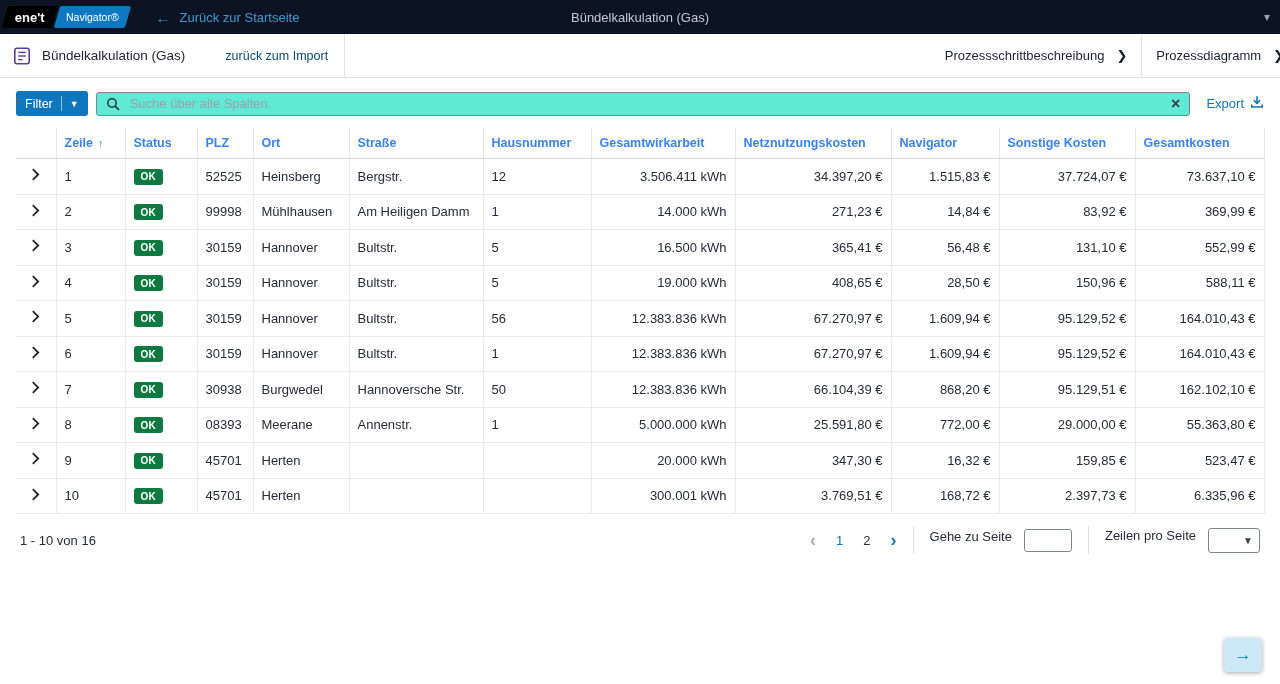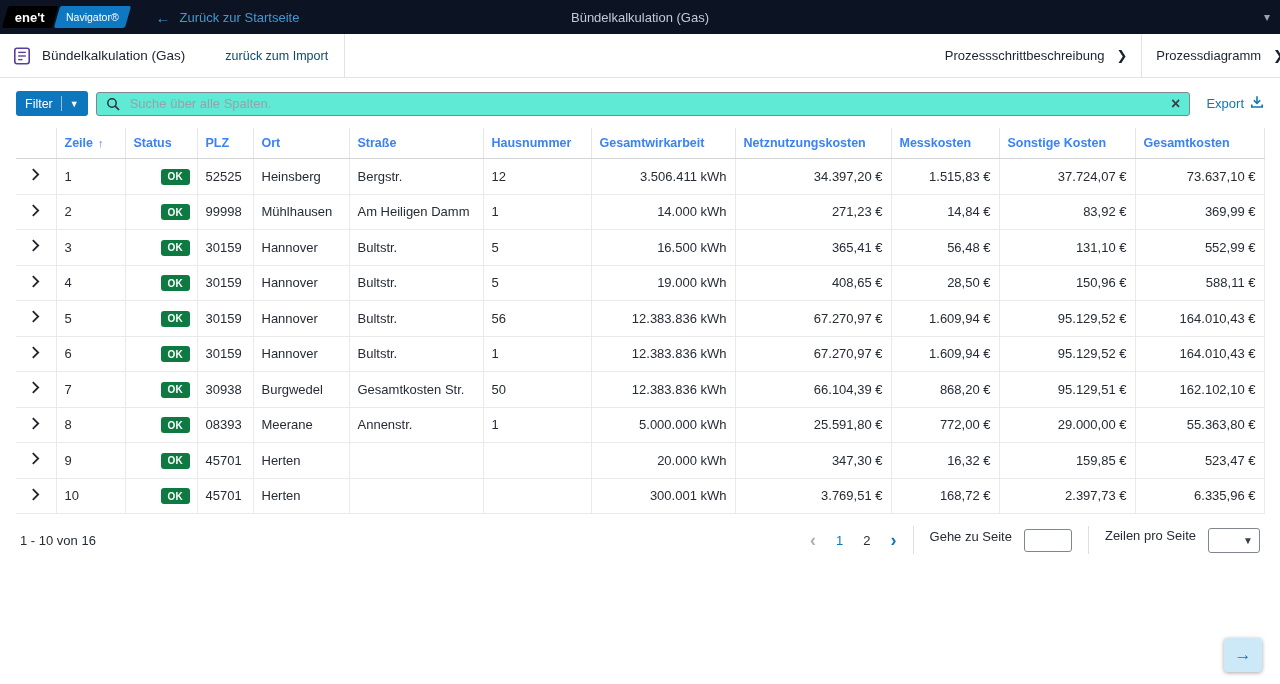--- a/index.html
+++ b/index.html
@@ -46,21 +46,21 @@
   .clear-x { color:#3a3f46; font-size:16px; font-weight:bold; cursor:pointer; line-height:1; }
   .export { display:flex; align-items:center; gap:6px; color:#0e76bc; font-size:13px; margin-left:8px; cursor:pointer; white-space:nowrap;text-align:center; }
 
   
   table { border-collapse:collapse; table-layout:fixed; width:1248px; margin:6px 16px 0; font-size:13px; color:#262c36; }
   th { font-size:12.5px; font-weight:bold; text-align:left; padding:8px; border-right:1px solid #e4e6ea; border-bottom:1px solid #d2d5da; color:#3b82f6; white-space:nowrap; overflow:hidden; }
   td { padding:9px 8px; border-right:1px solid #e9eaee; border-bottom:1px solid #e9eaee; white-space:nowrap; overflow:hidden; }
   td.num { text-align:right; }
   .expand-cell { text-align:center; padding:7px 0; }
   .expand-btn { cursor:pointer; display:inline-flex; }
-  .badge { background:#0e7a41; color:#fff; font-size:10px; font-weight:bold; padding:2.5px 7px; border-radius:3px; letter-spacing:.2px; display:inline-block;margin-left:27px; }
+  .badge { background:#0e7a41; color:#fff; font-size:10px; font-weight:bold; padding:2.5px 7px; border-radius:3px; letter-spacing:.2px; display:inline-block; }
   .sort-arrow { font-size:11px; margin-left:5px; font-weight:bold; }
 
   
   .tfooter { display:flex; align-items:center; padding:12px 20px; font-size:13px; color:#262c36; }
   .pag { display:flex; align-items:center; gap:20px; margin-left:auto; }
   .pchev { font-size:18px; line-height:1; cursor:pointer; font-weight:bold; }
   .pchev.disabled { color:#a9aeb6; }
   .pchev.active { color:#0e76bc; }
   .pnum { cursor:pointer; color:#262c36; }
   .pnum.active { color:#0e76bc; }
@@ -165,21 +165,21 @@
       <th>
         <span>Zeile</span><span class="sort-arrow">↑</span>
       </th>
       <th>Status</th>
       <th>PLZ</th>
       <th>Ort</th>
       <th>Straße</th>
       <th>Hausnummer</th>
       <th>Gesamtwirkarbeit</th>
       <th>Netznutzungskosten</th>
-      <th>Messkosten</th>
+      <th>Navigator</th>
       <th>Sonstige Kosten</th>
       <th>Gesamtkosten</th>
     </tr>
   </thead>
   <tbody>
       <tr>
     <td class="expand-cell">
       <span class="expand-btn">
         <svg width="9" height="13" viewBox="0 0 9 13">
               <path d="M1.8 1.2 L7.2 6.5 L1.8 11.8" stroke="#20252d" stroke-width="1.8" fill="none"></path>
@@ -303,21 +303,21 @@
       <span class="expand-btn">
         <svg width="9" height="13" viewBox="0 0 9 13">
               <path d="M1.8 1.2 L7.2 6.5 L1.8 11.8" stroke="#20252d" stroke-width="1.8" fill="none"></path>
             </svg>
       </span>
     </td>
     <td>7</td>
     <td><span class="badge">OK</span></td>
     <td>30938</td>
     <td>Burgwedel</td>
-    <td>Gesamtkosten Str.</td>
+    <td>Hannoversche Str.</td>
     <td>50</td>
     <td class="num">12.383.836 kWh</td>
     <td class="num">66.104,39 €</td>
     <td class="num">868,20 €</td>
     <td class="num">95.129,51 €</td>
     <td class="num">162.102,10 €</td>
   </tr>
       <tr>
     <td class="expand-cell">
       <span class="expand-btn">

